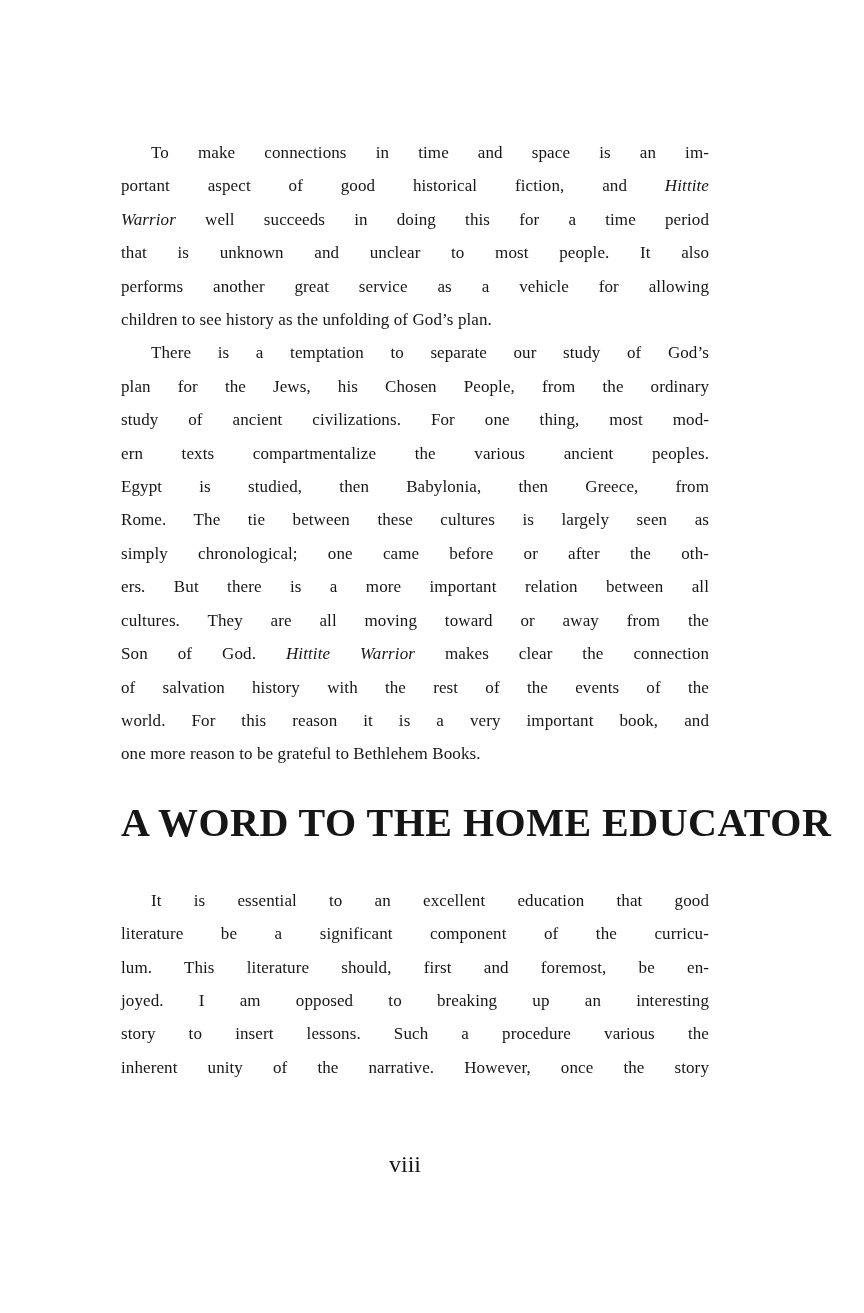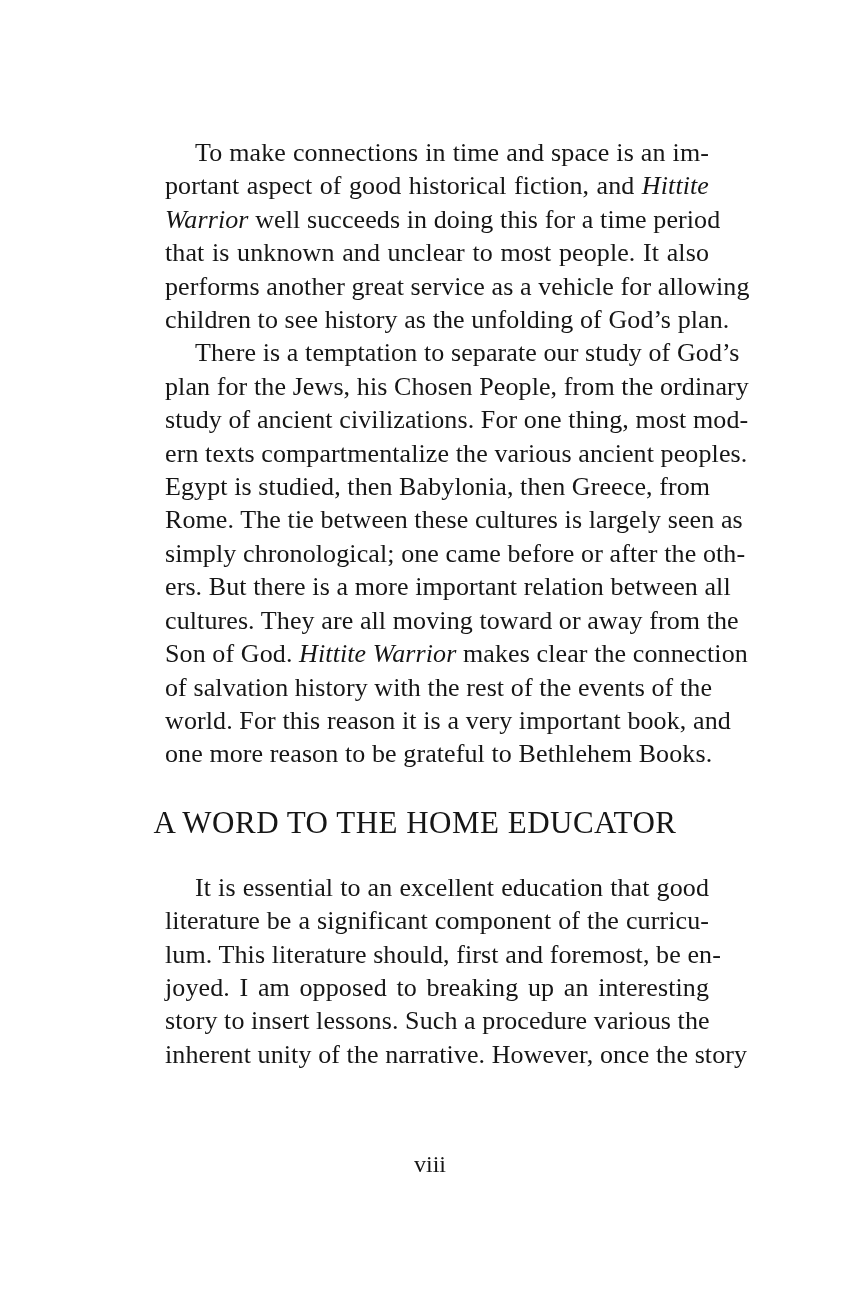--- a/index.html
+++ b/index.html
@@ -16,52 +16,52 @@
     font-family: "Liberation Serif", "DejaVu Serif", serif;
     color: #161616;
   }
   .page-body {
     position: absolute;
     left: 121px;
     top: 136px;
     width: 588px;
   }
   .para {
-    font-size: 26px;
+    font-size: 17px;
     line-height: 33.4px;
     letter-spacing: 0.1px;
-    margin-left: 44px;
   }
   .line {
     text-align: justify;
     text-align-last: justify;
     white-space: nowrap; 
   }
   .line.noextend {
     text-align-last: left;
   }
   .line.indent {
     text-indent: 30px;
   }
   .line em {
     font-style: italic;
   }
   .heading {
-    font-size: 31px;
+    font-size: 40px;
     line-height: 42px;
     margin-top: 31px;
-    margin-bottom: 27px;
+    margin-bottom: 40px;
     text-align: center;
     letter-spacing: 0.5px;
     white-space: nowrap;
+    font-weight: bold;
   }
   .page-number {
     position: absolute;
     top: 1149px;
-    left: 136px;
+    left: 111px;
     width: 588px;
     text-align: center;
     font-size: 24px;
     line-height: 30px;
   }
 </style>
 </head>
 <body>
 
 <div class="book-page">

